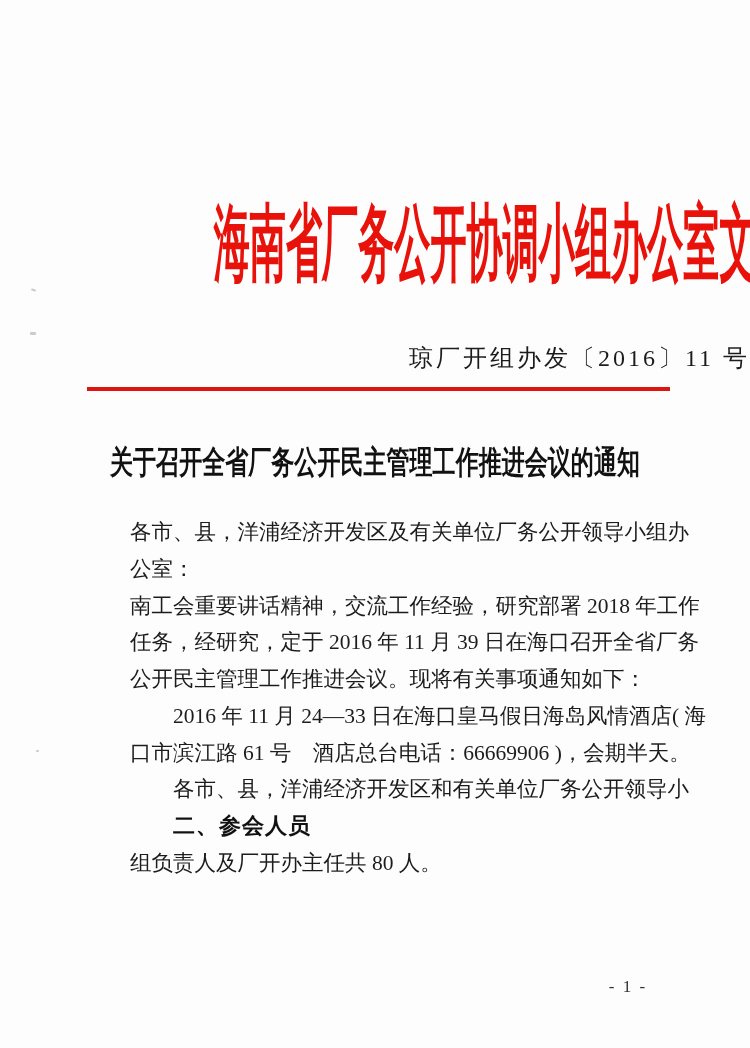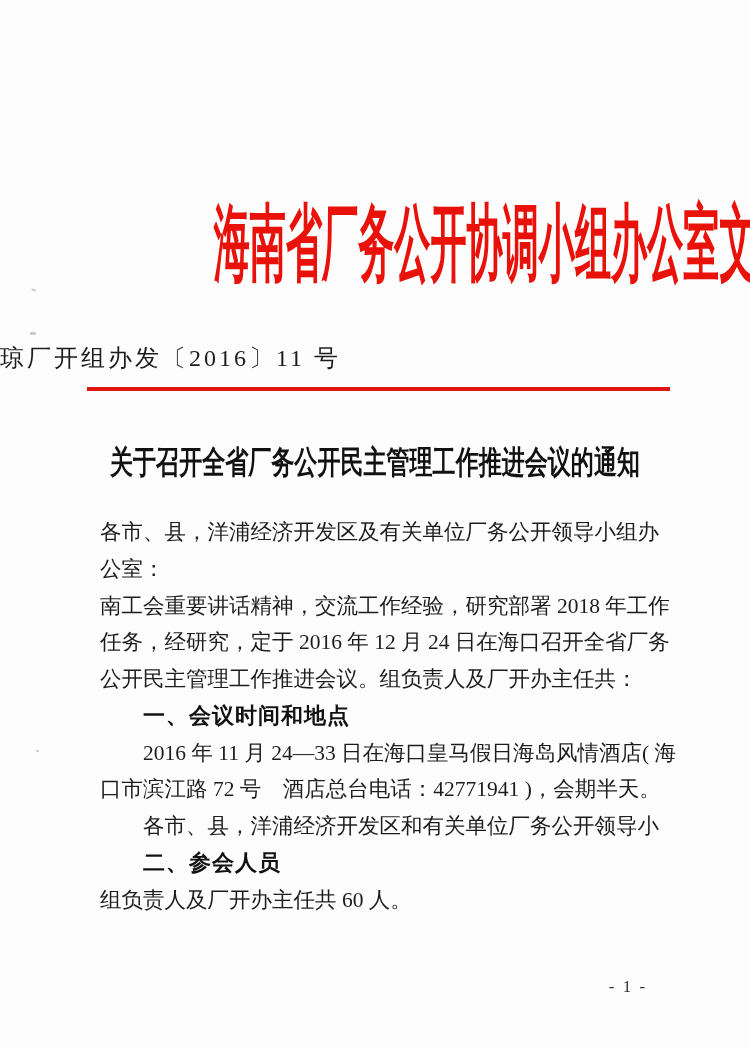--- a/index.html
+++ b/index.html
@@ -17,39 +17,39 @@
     position:absolute; top:194px; left:0; width:750px; height:100px;
     line-height:100px; text-align:center;
     font-family:"Liberation Serif","DejaVu Serif",serif;
     font-weight:bold; font-size:84px;
     color:#e8120b;
     transform:scaleX(0.43); transform-origin:center;
     white-space:nowrap;
   }
   .doc-number {
     position:absolute; top:342px; left:0; width:750px;
-    text-align:left; font-size:24px; letter-spacing:3px;
+    text-align:right; font-size:24px; letter-spacing:3px;
     color:#1c1c1c; white-space:nowrap;
   }
   .red-rule {
     position:absolute; top:387px; left:87px; width:583px; height:4px;
     background:#dc150e;
   }
   .doc-title {
     position:absolute; top:441px; left:0; margin:0; width:750px;
     text-align:center; font-size:32px; font-weight:bold; color:#111;
     font-family:"Liberation Serif","DejaVu Serif",serif;
     transform:scaleX(0.72); transform-origin:center;
     white-space:nowrap;
   }
   .body-text {
     position:absolute; top:514px; left:100px; width:575px;
     font-size:21.5px; line-height:36.75px;
   }
-  .line { height:36.75px; white-space:nowrap; }
+  .line { height:36.75px; white-space:nowrap;margin-left:30px; }
   .indent { padding-left:43px; }
   .sec-heading {
     font-family:"Liberation Sans","DejaVu Sans",sans-serif;
     font-weight:bold; font-size:22px; letter-spacing:1px; color:#111;
   }
   .page-number {
     position:absolute; top:977px; left:596px; width:64px;
     text-align:center; font-size:17px; letter-spacing:2px; color:#333;
     white-space:nowrap;
   }
@@ -69,28 +69,27 @@
   <div class="doc-number">琼厂开组办发〔2016〕11 号</div>
 
   <div class="red-rule"></div>
 
   <h1 class="doc-title">关于召开全省厂务公开民主管理工作推进会议的通知</h1>
 
   <div class="body-text">
     <div class="line">各市、县，洋浦经济开发区及有关单位厂务公开领导小组办</div>
     <div class="line">公室：</div>
     <div class="line">南工会重要讲话精神，交流工作经验，研究部署 2018 年工作</div>
-    <div class="line">任务，经研究，定于 2016 年 12 月 24 日在海口召开全省厂务</div>
-    <div class="line">公开民主管理工作推进会议。组负责人及厂开办主任共：</div>
-    <div class="line indent sec-heading">一、会议时间和地点</div>
+    <div class="line">任务，经研究，定于 2016 年 11 月 39 日在海口召开全省厂务</div>
+    <div class="line">公开民主管理工作推进会议。现将有关事项通知如下：</div>
     <div class="line indent">2016 年 11 月 24—33 日在海口皇马假日海岛风情酒店( 海</div>
-    <div class="line">口市滨江路 72 号　酒店总台电话：42771941 )，会期半天。</div>
+    <div class="line">口市滨江路 61 号　酒店总台电话：66669906 )，会期半天。</div>
     <div class="line indent">各市、县，洋浦经济开发区和有关单位厂务公开领导小</div>
     <div class="line indent sec-heading">二、参会人员</div>
-    <div class="line">组负责人及厂开办主任共 60 人。</div>
+    <div class="line">组负责人及厂开办主任共 80 人。</div>
   </div>
 
   <div class="page-number">- 1 -</div>
 
   <div class="speck speck-1"></div>
   <div class="speck speck-2"></div>
   <div class="speck speck-3"></div>
 
 </div>
 

